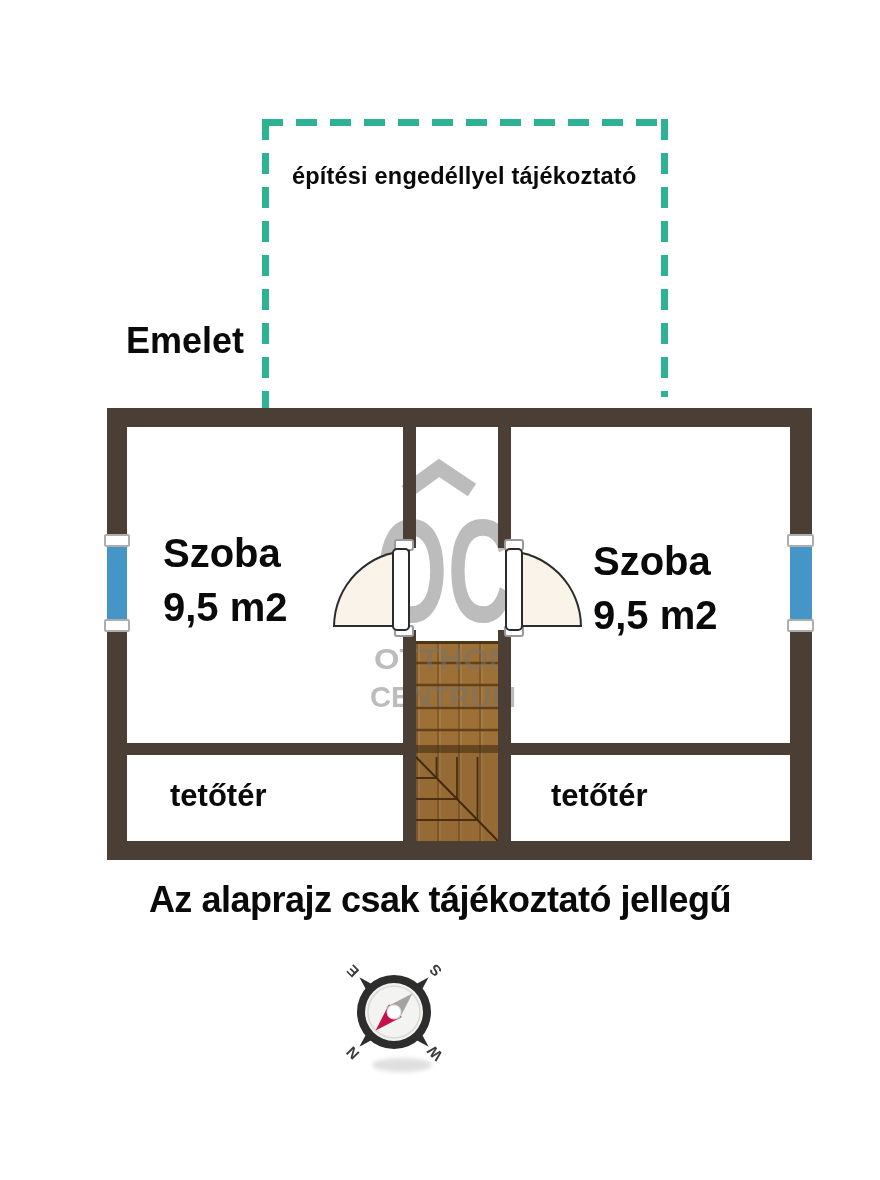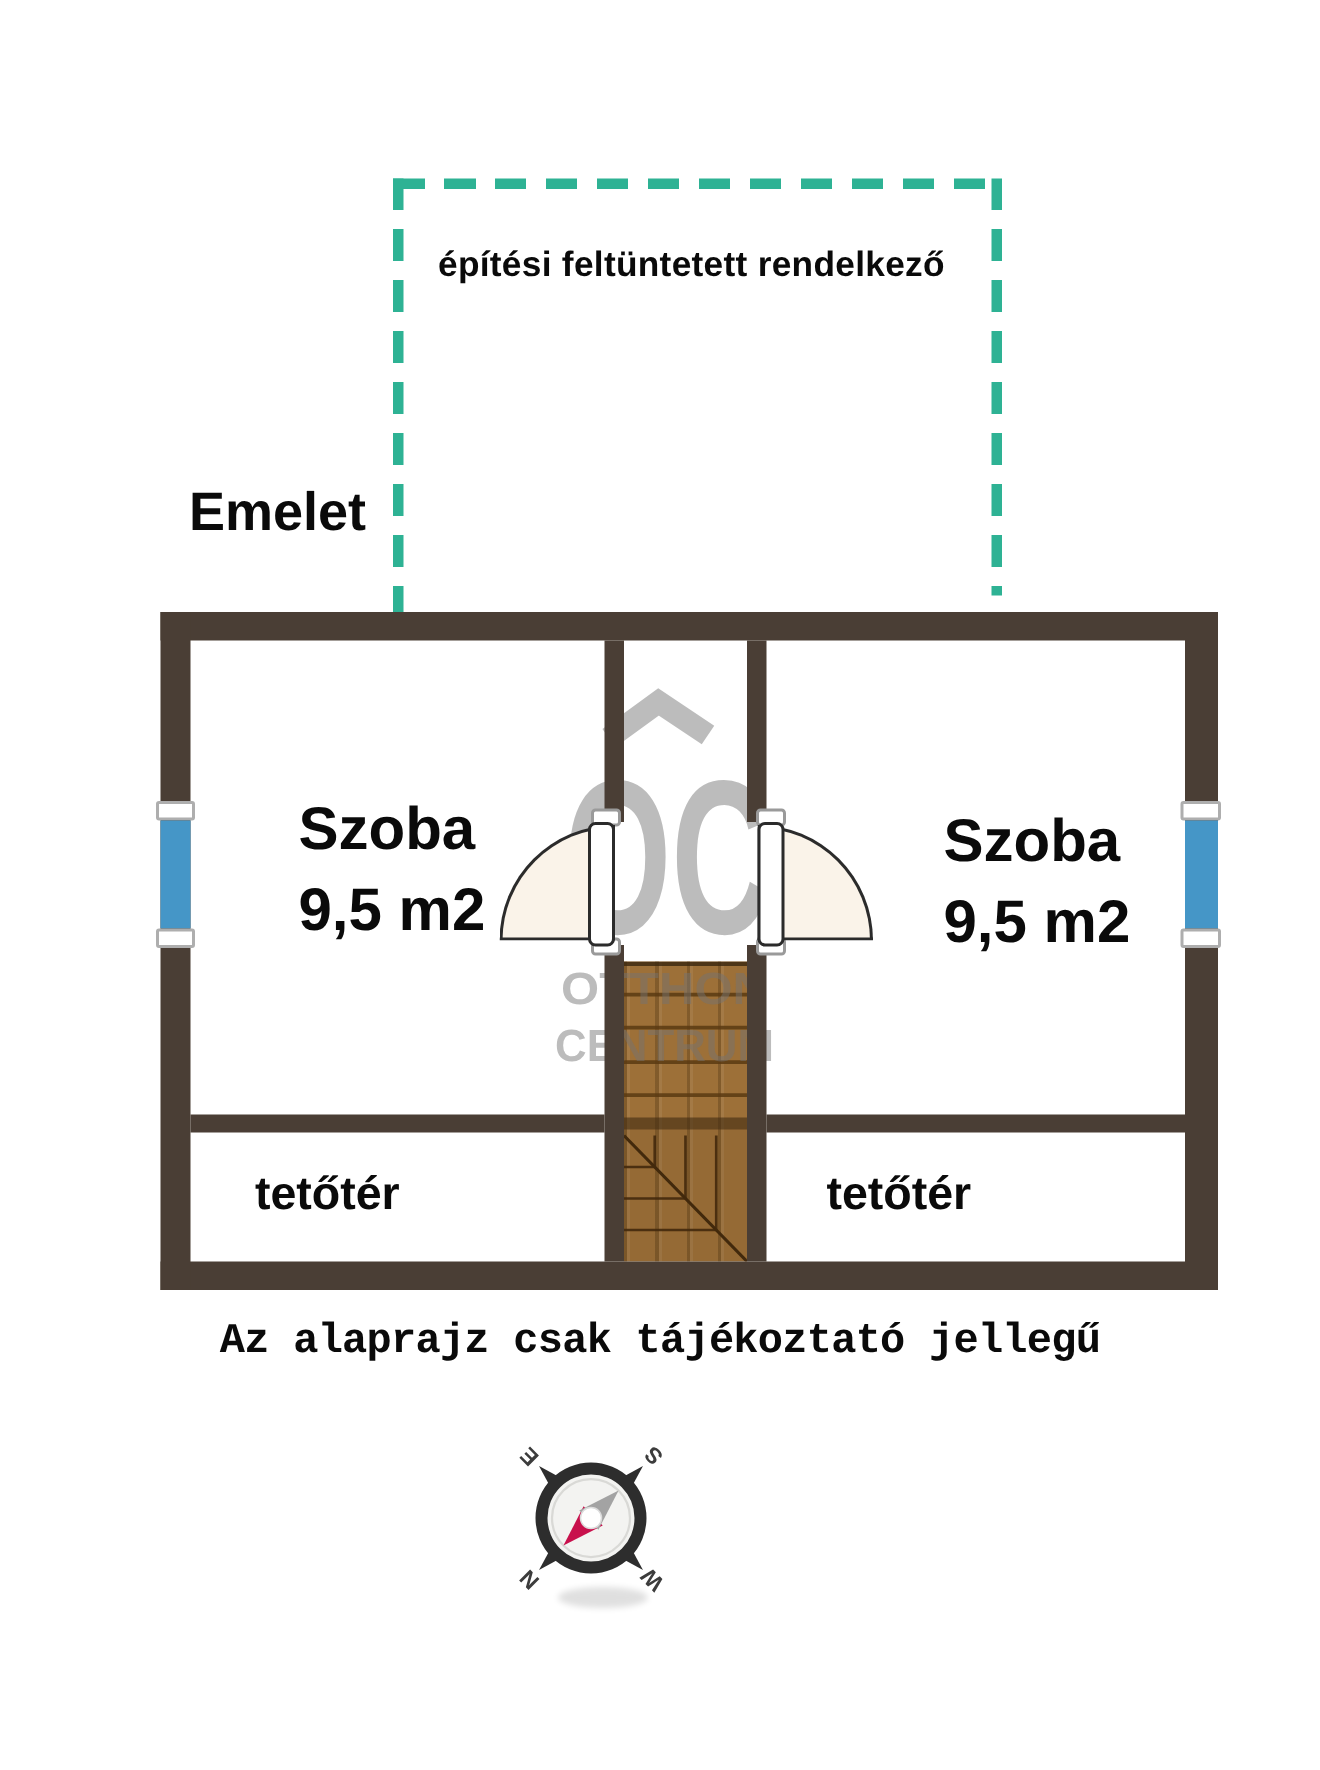--- a/index.html
+++ b/index.html
@@ -60,40 +60,40 @@
   #hinge-l1{left:287px;top:131px;} #hinge-l2{left:287px;top:217px;}
   #hinge-r1{left:397px;top:131px;} #hinge-r2{left:397px;top:217px;}
   .door-disc{position:absolute;width:77px;height:77px;background:#faf3e9;border:2px solid #2b2b2b;box-sizing:border-box;z-index:5;}
   #door-disc-left{left:226px;top:142px;border-radius:100% 0 0 0;}
   #door-disc-right{left:398px;top:142px;border-radius:0 100% 0 0;}
   .door-leaf{position:absolute;width:18px;height:83px;background:#ffffff;border:2px solid #2b2b2b;border-radius:5px;box-sizing:border-box;z-index:6;}
   #door-leaf-left{left:285px;top:140px;}
   #door-leaf-right{left:398px;top:140px;}
 
   
-  .room-label{position:absolute;font-size:40px;font-weight:bold;line-height:54px;z-index:8;white-space:nowrap;margin-left:36px;}
+  .room-label{position:absolute;font-size:40px;font-weight:bold;line-height:54px;z-index:8;white-space:nowrap;}
   #label-room-left{left:56px;top:118px;}
   #label-room-right{left:486px;top:126px;}
   .attic-label{position:absolute;font-size:31px;font-weight:bold;z-index:8;white-space:nowrap;}
   #label-attic-left{left:63px;top:370px;}
   #label-attic-right{left:444px;top:370px;}
 
-  #disclaimer{left:0;right:0;top:879px;text-align:center;font-size:28px;font-weight:bold;letter-spacing:-0.5px;font-family:Liberation Mono, monospace;}
+  #disclaimer{left:0;right:0;top:879px;text-align:center;font-size:36px;font-weight:bold;letter-spacing:-0.5px;}
 
   #compass{left:330px;top:948px;width:130px;height:140px;}
 </style>
 </head>
 <body>
 
 <div id="canvas">
 
   <div class="abs dash-h" id="dash-top"></div>
   <div class="abs dash-v" id="dash-left"></div>
   <div class="abs dash-v" id="dash-right"></div>
-  <div class="abs anno-line" id="anno1">építési feltüntetett rendelkező</div>
+  <div class="abs anno-line" id="anno1">építési engedéllyel tájékoztató</div>
 
   <div class="abs" id="floor-label">Emelet</div>
 
   <div class="abs" id="plan">
 
     <div class="abs" id="stairs"></div>
     <svg class="abs" id="stairs-lines" viewBox="0 0 82 200">
       <line x1="0" y1="1.5" x2="82" y2="1.5" stroke="#3a2710" stroke-width="3" opacity="0.8"></line>
       <line x1="0" y1="22" x2="82" y2="22" stroke="#5b3a12" stroke-width="2.5" opacity="0.85"></line>
       <line x1="0" y1="44" x2="82" y2="44" stroke="#5b3a12" stroke-width="2.5" opacity="0.85"></line>

